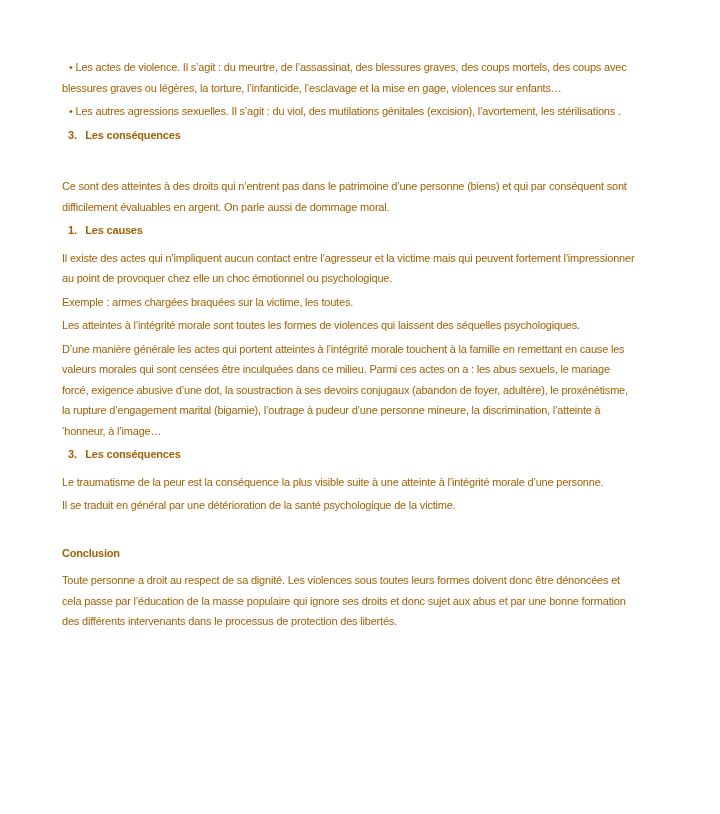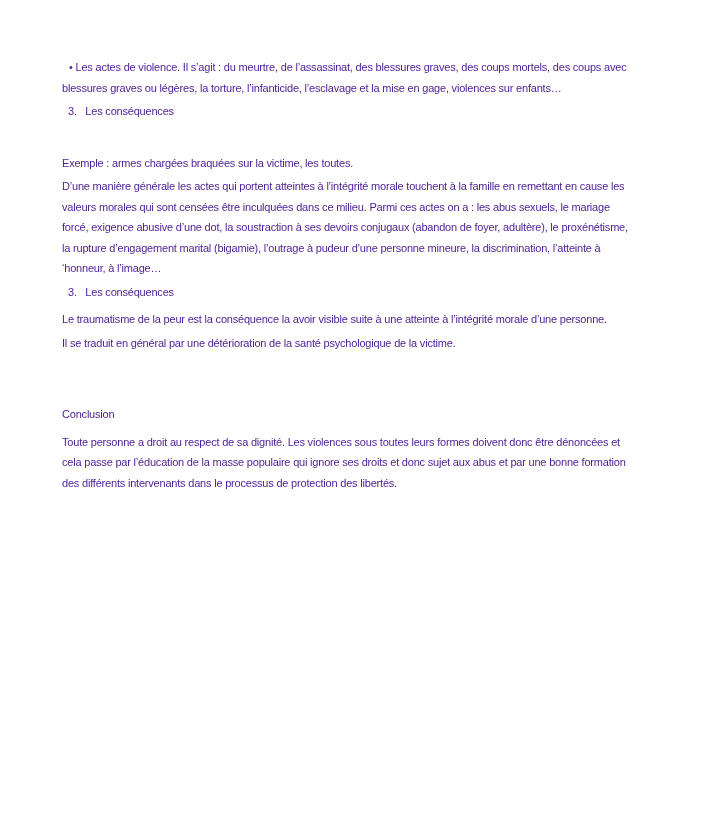--- a/index.html
+++ b/index.html
@@ -27,40 +27,44 @@
     white-space: pre-wrap;
     text-align: left;
   }
   p.block {
     margin: 0 0 3px 0;
   }
   p.bullet {
     text-indent: 7px;
   }
   p.heading {
-    font-weight: normal;
+    font-weight: bold;
     margin-bottom: 7px;
     text-indent: 6px;
   }
   p.heading.no-indent {
     text-indent: 0;
-    margin-top: 24px;
   }
   div.spacer {
     height: 24px;
   }
 </style>
 </head>
 <body style="background: rgb(255, 255, 255);">
 
-<div class="doc" id="doc" style="color: #4c1d95;">
+<div class="doc" id="doc" style="color: #a16207;">
     <p class="block bullet">• Les actes de violence. Il s’agit : du meurtre, de l’assassinat, des blessures graves, des coups mortels, des coups avec blessures graves ou légères, la torture, l’infanticide, l’esclavage et la mise en gage, violences sur enfants…</p>
+    <p class="block bullet">• Les autres agressions sexuelles. Il s’agit : du viol, des mutilations génitales (excision), l’avortement, les stérilisations .</p>
     <p class="block heading">3.   Les conséquences</p>
     <div class="spacer"></div>
+    <p class="block para">Ce sont des atteintes à des droits qui n’entrent pas dans le patrimoine d’une personne (biens) et qui par conséquent sont difficilement évaluables en argent. On parle aussi de dommage moral.</p>
+    <p class="block heading">1.   Les causes</p>
+    <p class="block para">Il existe des actes qui n’impliquent aucun contact entre l’agresseur et la victime mais qui peuvent fortement l’impressionner au point de provoquer chez elle un choc émotionnel ou psychologique.</p>
     <p class="block para">Exemple : armes chargées braquées sur la victime, les toutes.</p>
+    <p class="block para">Les atteintes à l’intégrité morale sont toutes les formes de violences qui laissent des séquelles psychologiques.</p>
     <p class="block para">D’une manière générale les actes qui portent atteintes à l’intégrité morale touchent à la famille en remettant en cause les valeurs morales qui sont censées être inculquées dans ce milieu. Parmi ces actes on a : les abus sexuels, le mariage forcé, exigence abusive d’une dot, la soustraction à ses devoirs conjugaux (abandon de foyer, adultère), le proxénétisme, la rupture d’engagement marital (bigamie), l’outrage à pudeur d’une personne mineure, la discrimination, l’atteinte à ‘honneur, à l’image…</p>
     <p class="block heading">3.   Les conséquences</p>
-    <p class="block para">Le traumatisme de la peur est la conséquence la avoir visible suite à une atteinte à l’intégrité morale d’une personne.</p>
+    <p class="block para">Le traumatisme de la peur est la conséquence la plus visible suite à une atteinte à l’intégrité morale d’une personne.</p>
     <p class="block para">Il se traduit en général par une détérioration de la santé psychologique de la victime.</p>
     <div class="spacer"></div>
     <p class="block heading no-indent">Conclusion</p>
     <p class="block para">Toute personne a droit au respect de sa dignité. Les violences sous toutes leurs formes doivent donc être dénoncées et cela passe par l’éducation de la masse populaire qui ignore ses droits et donc sujet aux abus et par une bonne formation des différents intervenants dans le processus de protection des libertés.</p>
   </div>
 
 </body></html>

